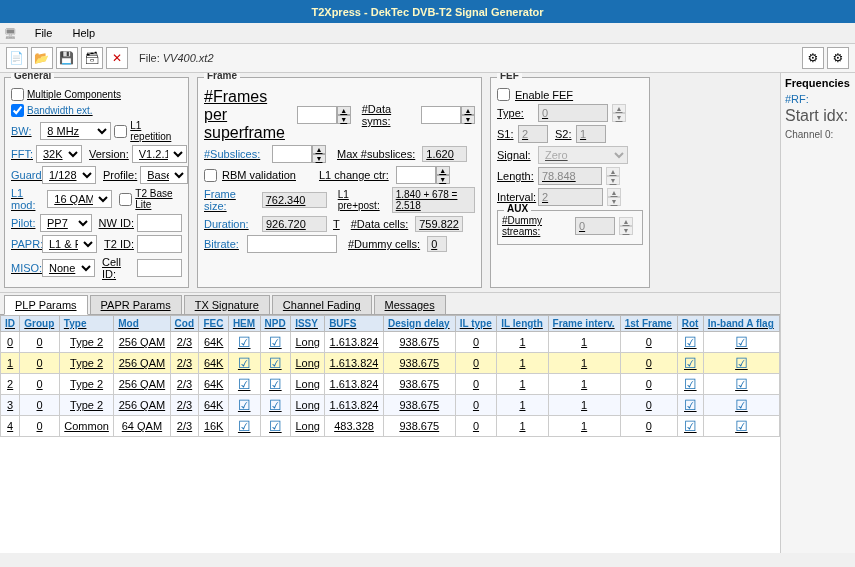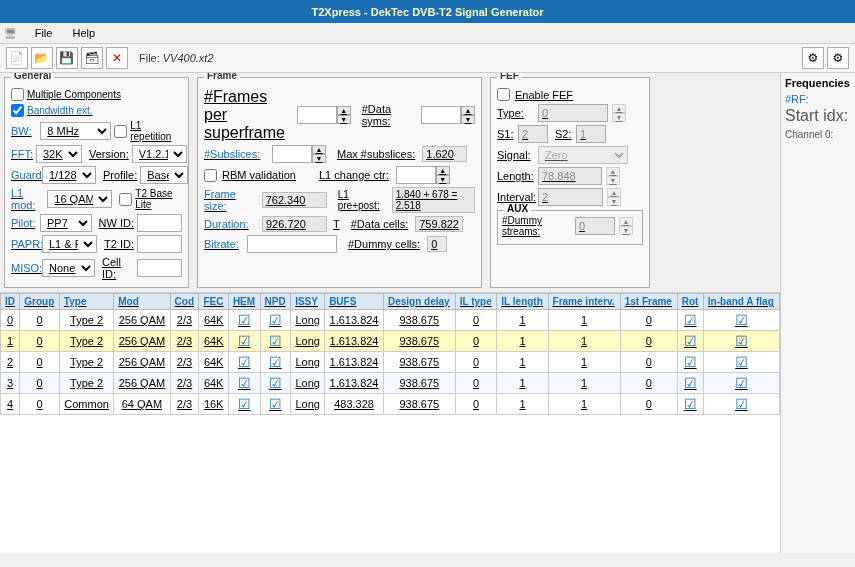--- a/index.html
+++ b/index.html
@@ -297,20 +297,27 @@
             <input type="text" value="0" style="width: 40px;" disabled="">
             <div class="spin-btns" style="margin-left:1px;">
               <button class="spin-btn" style="opacity:0.5;">▲</button>
               <button class="spin-btn" style="opacity:0.5;">▼</button>
             </div>
           </div>
         </div>
       </div>
     </div>
 
+    <div class="tabs-bar">
+      <div class="tab active">PLP Params</div>
+      <div class="tab">PAPR Params</div>
+      <div class="tab">TX Signature</div>
+      <div class="tab">Channel Fading</div>
+      <div class="tab">Messages</div>
+    </div>
 
     <div class="table-container" style="background:#fff; overflow:auto; flex:1;">
       <table>
         <thead>
           <tr>
             <th>ID</th>
             <th>Group</th>
             <th>Type</th>
             <th>Mod</th>
             <th>Cod</th>

